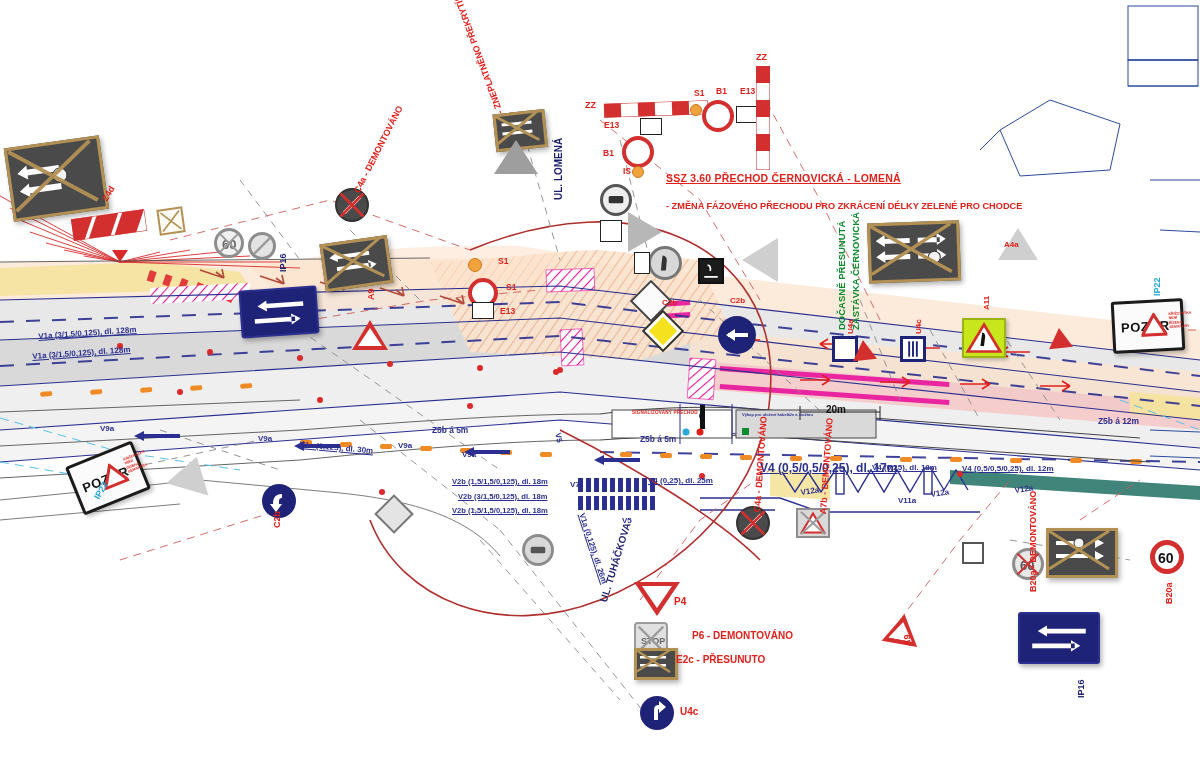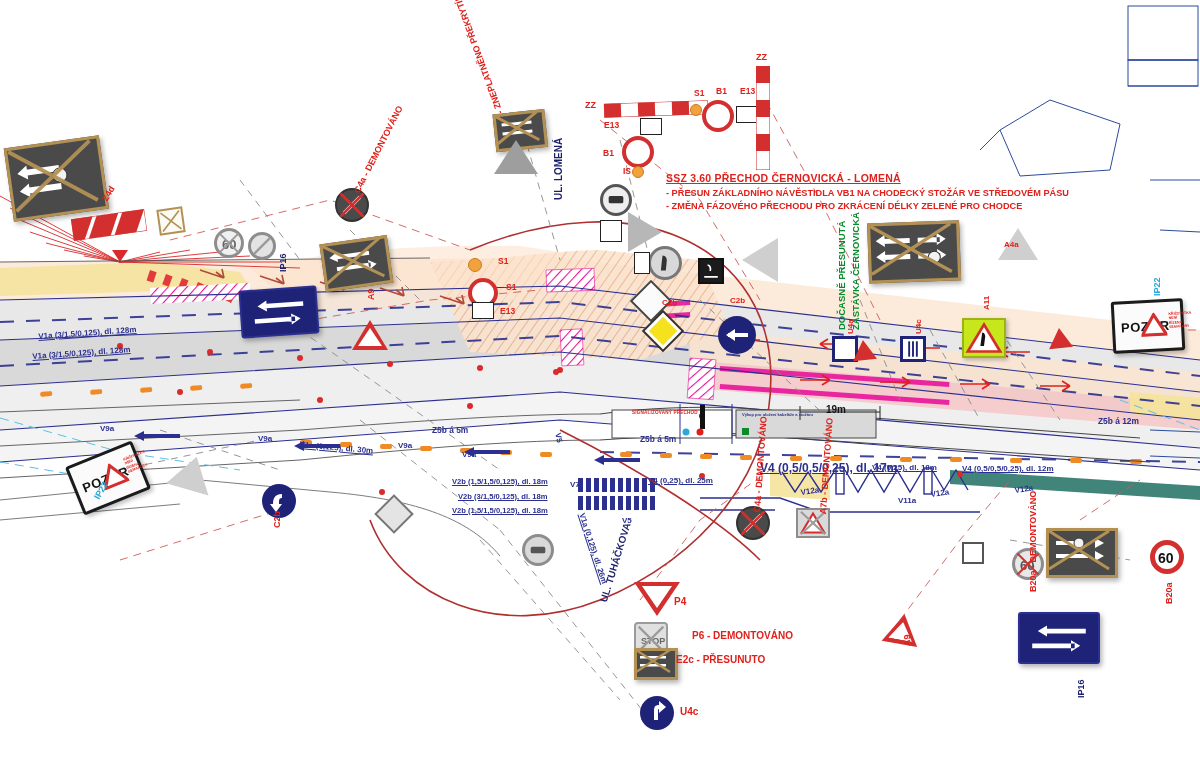--- a/index.html
+++ b/index.html
@@ -312,21 +312,20 @@
     <g>
       <circle cx="702" cy="416" r="3" fill="#2b2f8f"></circle>
       <rect x="700" y="405" width="5" height="24" fill="#111"></rect>
       <circle cx="686" cy="432" r="3.5" fill="#2aa8d8"></circle>
       <circle cx="700" cy="432" r="3.5" fill="#e0201b"></circle>
       <rect x="742" y="428" width="7" height="7" fill="#0b8a2e"></rect>
     </g>
   </svg>
 
   <div class="t red u" style="left:666px;top:172px;font-size:10.5px;letter-spacing:.2px;">SSZ 3.60 PŘECHOD ČERNOVICKÁ - LOMENÁ</div>
-  <div class="t red" style="left:666px;top:188px;font-size:9.2px;">- PŘESUN ZÁKLADNÍHO NÁVĚSTIDLA VB1 NA CHODECKÝ STOŽÁR VE STŘEDOVÉM PÁSU</div>
   <div class="t red" style="left:666px;top:201px;font-size:9.2px;">- ZMĚNA FÁZOVÉHO PŘECHODU PRO ZKRÁCENÍ DÉLKY ZELENÉ PRO CHODCE</div>
 
   <div class="t navy" style="left:553px;top:200px;font-size:10px;transform:rotate(-90deg);transform-origin:0 0;">UL. LOMENÁ</div>
   <div class="t navy" style="left:598px;top:600px;font-size:10px;transform:rotate(-73deg);transform-origin:0 0;">UL. TUHÁČKOVA</div>
 
   <div class="t green" style="left:836px;top:330px;font-size:9.5px;transform:rotate(-90deg);transform-origin:0 0;">DOČASNĚ PŘESUNUTÁ</div>
   <div class="t green" style="left:850px;top:330px;font-size:9.5px;transform:rotate(-90deg);transform-origin:0 0;">ZASTÁVKA ČERNOVICKÁ</div>
 
   <div class="t blue u" style="left:38px;top:332px;font-size:8px;transform:rotate(-4deg);transform-origin:0 0;">V1a (3/1,5/0,125), dl. 128m</div>
   <div class="t blue u" style="left:32px;top:352px;font-size:8px;transform:rotate(-4deg);transform-origin:0 0;">V1a (3/1,5/0,125), dl. 128m</div>
@@ -354,21 +353,21 @@
   <div class="t blue u" style="left:962px;top:464px;font-size:8px;">V4 (0,5/0,5/0,25), dl. 12m</div>
 
   <div class="t blue" style="left:562px;top:432px;font-size:8px;transform:rotate(78deg);transform-origin:0 0;">V5</div>
   <div class="t blue" style="left:622px;top:516px;font-size:8px;">V5</div>
   <div class="t blue" style="left:570px;top:480px;font-size:8px;">V7</div>
   <div class="t blue" style="left:898px;top:496px;font-size:8px;">V11a</div>
   <div class="t blue" style="left:800px;top:488px;font-size:8px;transform:rotate(-8deg);transform-origin:0 0;">V12a</div>
   <div class="t blue" style="left:930px;top:490px;font-size:8px;transform:rotate(-8deg);transform-origin:0 0;">V12a</div>
   <div class="t blue" style="left:1014px;top:486px;font-size:8px;transform:rotate(-8deg);transform-origin:0 0;">V12a</div>
 
-  <div class="t blk" style="left:826px;top:404px;font-size:10px;">19m</div>
+  <div class="t blk" style="left:826px;top:404px;font-size:10px;">20m</div>
 
   <div class="t red" style="left:632px;top:410px;font-size:4.6px;letter-spacing:.2px;">SIGNALIZOVANÝ PŘECHOD</div>
   <div class="t blue" style="left:742px;top:413px;font-size:4px;width:80px;white-space:normal;line-height:1.1;">Výkop pro
 uložení kabeláže a stožáru</div>
 
   <div class="sign" style="left:8px;top:142px;width:90px;height:68px;transform:rotate(-8deg);">
     <div class="brownframe" style="width:100%;height:100%;position:absolute;"></div>
     <svg class="xout" viewBox="0 0 90 68">
       <g fill="#fff">
         <path d="M16,24 h36 v6 h-36 z M10,27 l10,-7 v14 z"></path>

